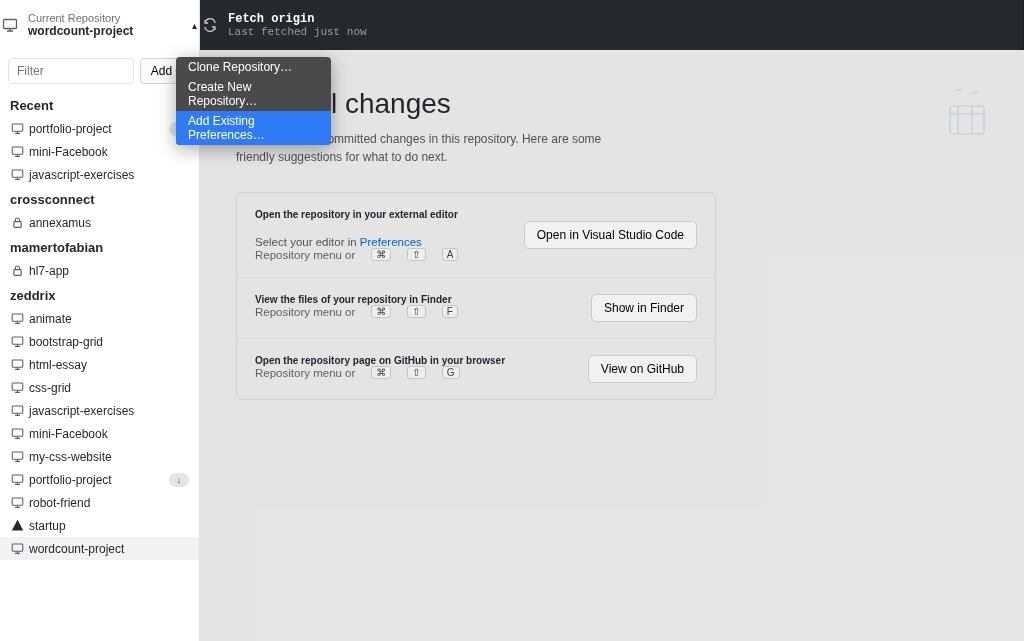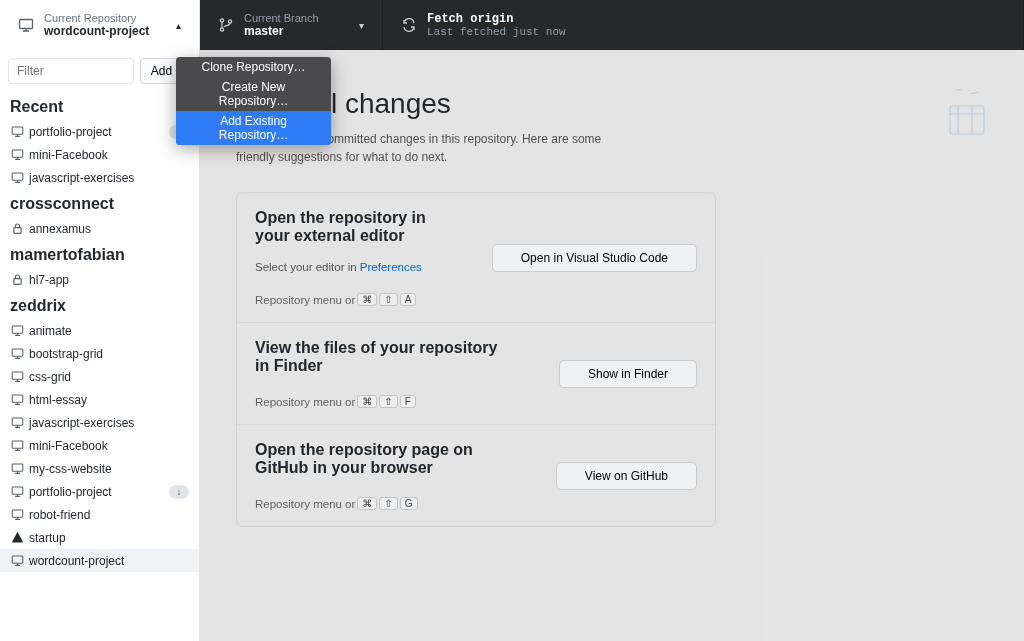--- a/index.html
+++ b/index.html
@@ -1,92 +1,77 @@
 <!DOCTYPE html>
 <html><head>
 <meta charset="utf-8">
 <style>
   * { box-sizing: border-box; margin: 0; padding: 0; }
   html, body { width: 1024px; height: 641px; font-family: -apple-system, BlinkMacSystemFont, "Segoe UI", Helvetica, Arial, sans-serif; font-size: 12px; overflow: hidden; background:#fff; }
   .toolbar { display:flex; height:50px; background:#24292e; color:#fff; }
-  .tb-section { display:flex; align-items:center; padding:0 18px; border-right:1px solid #1b1f23; position:relative; }
+  .tb-section { display:flex; align-items:center; padding:0 2px; border-right:1px solid #1b1f23; position:relative; }
   .tb-repo { width:200px; background:#fff; color:#24292e; border-right:1px solid #e1e4e8; }
   .tb-branch { width:183px; }
   .tb-fetch { flex:1;font-family:Liberation Mono, monospace; }
   .tb-icon { width:16px; height:16px; margin-right:10px; display:flex; align-items:center; justify-content:center; }
   .tb-text .tb-label { font-size:11px; color:#959da5; }
   .tb-repo .tb-label { color:#6a737d; }
   .tb-text .tb-value { font-size:12px; font-weight:600; }
   .tb-caret { margin-left:auto; font-size:10px; }
   .tb-repo .tb-caret { color:#24292e; }
   .sidebar { position:absolute; top:50px; left:0; width:200px; height:591px; background:#fff; border-right:1px solid #e1e4e8; overflow:hidden; }
   .filter-row { display:flex; padding:8px; gap:6px; }
   .filter-input { flex:1; height:26px; border:1px solid #e1e4e8; border-radius:4px; padding:0 8px; font-size:12px; width:100px;}
   .add-btn { height:26px; border:1px solid #d1d5da; background:#fafbfc; border-radius:4px; padding:0 10px; font-size:12px; cursor:pointer;}
-  .section-header { font-size:16px; font-weight:600; padding:6px 10px 4px; color:#24292e;}
+  .section-header { font-size:13px; font-weight:600; padding:6px 10px 4px; color:#24292e;}
   .repo-item { display:flex; align-items:center; height:23px; padding:0 10px; gap:5px; cursor:pointer;}
   .repo-item.selected { background:#f1f2f3; }
   .repo-item .ri-icon { width:14px; height:14px; display:flex; align-items:center; justify-content:center; color:#586069;}
   .repo-item .ri-name { font-size:12px; color:#24292e;}
   .repo-item .ri-badge { margin-left:auto; }
   .blue-dot { width:7px; height:7px; border-radius:50%; background:#0366d6; }
   .down-pill { width:20px; height:14px; border-radius:7px; background:#e1e4e8; display:flex; align-items:center; justify-content:center; font-size:9px; color:#444;}
   .main { position:absolute; top:50px; left:200px; width:824px; height:591px; background:#eeeeef; padding:32px 36px; }
   .overlay { position:absolute; inset:0; background:rgba(0,0,0,0.04); pointer-events:none;}
   .hero { position:relative; }
   .hero h1 { font-size:28px; font-weight:500; color:#24292e; margin-top:6px;}
   .hero p { font-size:12px; color:#555; margin-top:10px; max-width:400px; line-height:1.5;}
   .hero-img { position:absolute; right:-10px; top:-4px; width:70px; height:55px; opacity:.5;}
   .cards { margin-top:26px; border:1px solid #ddd; border-radius:6px; background:#eeeeef; width:480px;}
   .card { display:flex; padding:16px 18px; border-bottom:1px solid #e1e4e8;}
   .card:last-child { border-bottom:none; }
   .card-left { flex:1; }
-  .card-title { font-size:16px; font-weight:600; color:#24292e;}
+  .card-title { font-size:10px; font-weight:600; color:#24292e;}
   .card-sub { font-size:11.5px; color:#555; margin-top:16px;}
   .card-sub a { color:#0366d6; text-decoration:none;}
-  .card-shortcut { font-size:11.5px; color:#666; margin-top:20px; display:flex; gap:2px; align-items:center;text-align:center;}
+  .card-shortcut { font-size:11.5px; color:#666; margin-top:0; display:flex; gap:16px; align-items:center;text-align:center;}
   .kbd { display:inline-block; border:1px solid #ccc; border-radius:3px; padding:0 4px; font-size:10px; background:#f6f8fa; color:#444;}
-  .card-btn { align-self:center; border:1px solid #d1d5da; background:#fafbfc; border-radius:5px; padding:6px 28px; font-size:12px; cursor:pointer; white-space:nowrap;margin-left:45px;}
+  .card-btn { align-self:center; border:1px solid #d1d5da; background:#fafbfc; border-radius:5px; padding:6px 12px; font-size:12px; cursor:pointer; white-space:nowrap;margin-left:45px;}
   .dropdown { position:absolute; top:57px; left:176px; width:155px; background:#4a4a4c; border-radius:4px; box-shadow:0 4px 18px rgba(0,0,0,.35); overflow:hidden; z-index:50;}
-  .dd-item { padding:3px 12px; font-size:12px; color:#fff; cursor:pointer;text-align:center;}
+  .dd-item { padding:3px 12px; font-size:12px; color:#fff; cursor:pointer;}
   .dd-item.highlight { background:#2f7bf5; }
   svg { display:block; }
 </style>
 </head>
 <body>
 
 <div class="toolbar">
   <div class="tb-section tb-repo">
     <span class="tb-icon">
       <svg width="16" height="16" viewBox="0 0 16 16" fill="none" stroke="#586069" stroke-width="1.3">
           <rect x="1.5" y="2.5" width="13" height="9" rx="1"></rect>
           <path d="M5 14h6M8 11.5V14"></path>
         </svg>
     </span>
     <div class="tb-text">
       <div class="tb-label">Current Repository</div>
       <div class="tb-value">wordcount-project</div>
     </div>
     <span class="tb-caret">▴</span>
   </div>
-  <div class="tb-section tb-branch">
-    <span class="tb-icon">
-      <svg width="16" height="16" viewBox="0 0 16 16" fill="none" stroke="#ccc" stroke-width="1.3">
-          <circle cx="4" cy="3.5" r="1.6"></circle>
-          <circle cx="4" cy="12.5" r="1.6"></circle>
-          <circle cx="12" cy="4.5" r="1.6"></circle>
-          <path d="M4 5v6M12 6c0 3-4 2.5-6 3.5"></path>
-        </svg>
-    </span>
-    <div class="tb-text">
-      <div class="tb-label">Current Branch</div>
-      <div class="tb-value">master</div>
-    </div>
-    <span class="tb-caret" style="color:#ccc;">▾</span>
-  </div>
   <div class="tb-section tb-fetch">
     <span class="tb-icon">
       <svg width="16" height="16" viewBox="0 0 16 16" fill="none" stroke="#ccc" stroke-width="1.3">
           <path d="M13 6a5 5 0 00-9.5-1.5M3 10a5 5 0 009.5 1.5"></path>
           <path d="M3 3v3h3M13 13v-3h-3"></path>
         </svg>
     </span>
     <div class="tb-text">
       <div class="tb-value" style="font-weight:600">Fetch origin</div>
       <div class="tb-label">Last fetched just now</div>
@@ -176,31 +161,31 @@
       <span class="ri-name">bootstrap-grid</span>
 
     </div>
       <div class="repo-item">
       <span class="ri-icon">
           <svg width="13" height="13" viewBox="0 0 16 16" fill="none" stroke="#586069" stroke-width="1.3">
             <rect x="1.5" y="2.5" width="13" height="9" rx="1"></rect>
             <path d="M5 14h6M8 11.5V14"></path>
           </svg>
         </span>
+      <span class="ri-name">html-essay</span>
+
+    </div>
+      <div class="repo-item">
+      <span class="ri-icon">
+          <svg width="13" height="13" viewBox="0 0 16 16" fill="none" stroke="#586069" stroke-width="1.3">
+            <rect x="1.5" y="2.5" width="13" height="9" rx="1"></rect>
+            <path d="M5 14h6M8 11.5V14"></path>
+          </svg>
+        </span>
       <span class="ri-name">css-grid</span>
-
-    </div>
-      <div class="repo-item">
-      <span class="ri-icon">
-          <svg width="13" height="13" viewBox="0 0 16 16" fill="none" stroke="#586069" stroke-width="1.3">
-            <rect x="1.5" y="2.5" width="13" height="9" rx="1"></rect>
-            <path d="M5 14h6M8 11.5V14"></path>
-          </svg>
-        </span>
-      <span class="ri-name">html-essay</span>
 
     </div>
       <div class="repo-item">
       <span class="ri-icon">
           <svg width="13" height="13" viewBox="0 0 16 16" fill="none" stroke="#586069" stroke-width="1.3">
             <rect x="1.5" y="2.5" width="13" height="9" rx="1"></rect>
             <path d="M5 14h6M8 11.5V14"></path>
           </svg>
         </span>
       <span class="ri-name">javascript-exercises</span>
@@ -307,14 +292,14 @@
     </div>
     <button class="card-btn">View on GitHub</button>
   </div>
     </div>
   <div class="overlay"></div>
 </div>
 
 <div class="dropdown">
   <div class="dd-item">Clone Repository…</div>
   <div class="dd-item">Create New Repository…</div>
-  <div class="dd-item highlight">Add Existing Repository…</div>
+  <div class="dd-item highlight">Add Existing Preferences…</div>
 </div>
 
 </body></html>

